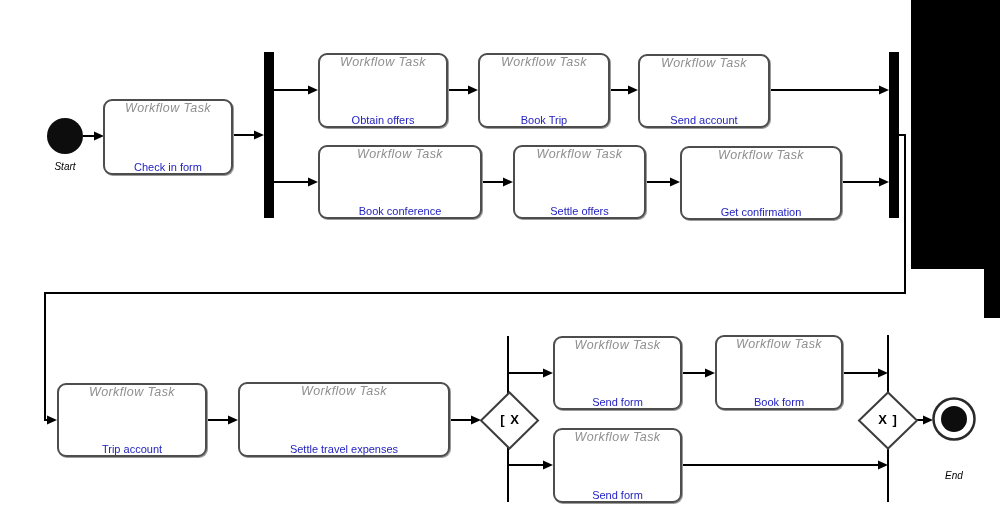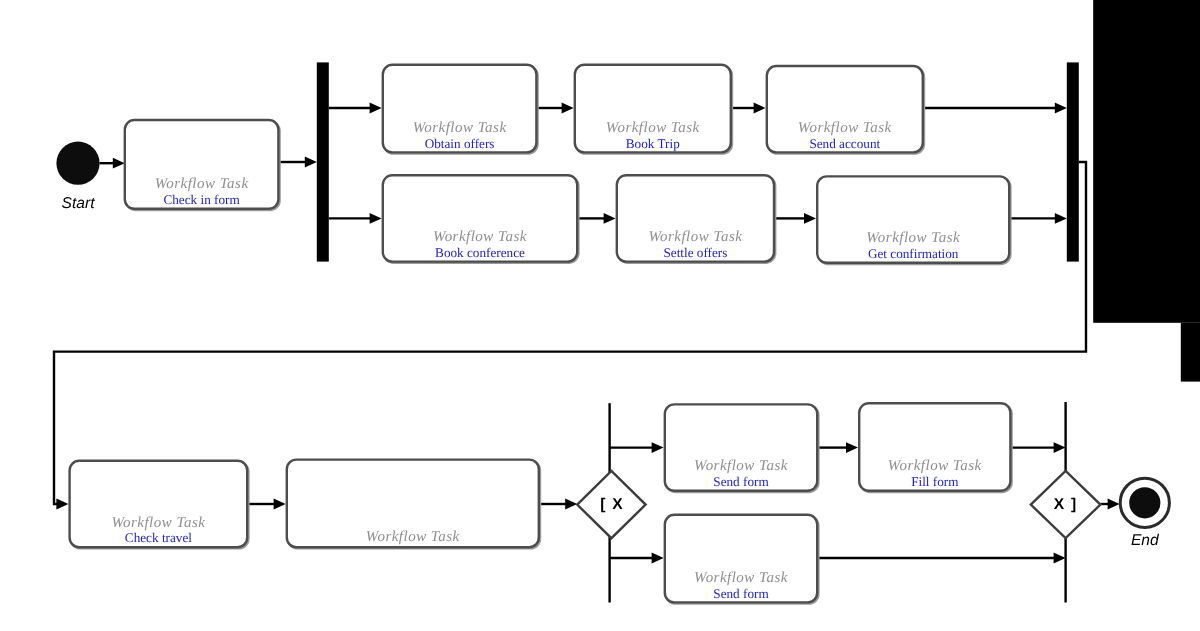--- a/index.html
+++ b/index.html
@@ -49,42 +49,41 @@
     position: absolute;
     z-index: 2;
     box-sizing: border-box;
     background: #ffffff;
     border: 2px solid var(--node-border, #4d4d4d);
     border-radius: 9px;
     box-shadow: 1px 1px 0 #9b9b9b;
     display: flex;
     flex-direction: column;
     align-items: center;
-    justify-content: flex-end;
-    gap: 0;
+    justify-content: space-between;
+    gap: 20px;
     text-align: center;
-    font-family: Liberation Serif, serif;
   }
   .task .hdr {
     font-style: italic;
     font-size: 12.5px;
     letter-spacing: 0.4px;
     color: var(--task-type, #8f8f8f);
     white-space: nowrap;
   }
   .task .lbl {
     font-size: 11px;
     color: var(--task-name, #2323c0);
     white-space: nowrap;
   }
   .node-label {
     position: absolute;
     z-index: 3;
     font-style: italic;
-    font-size: 13px;
+    font-size: 10px;
     color: #000000;
     text-align: center;
     white-space: nowrap;
   }
   .gw-label {
     position: absolute;
     z-index: 3;
     font-weight: bold;
     font-size: 13px;
     color: #000000;
@@ -223,36 +222,37 @@
   <div class="task" style="left:513px;top:145px;width:133px;height:74px">
     <div class="hdr">Workflow Task</div>
     <div class="lbl">Settle offers</div>
   </div>
   <div class="task" style="left:680px;top:146px;width:162px;height:74px">
     <div class="hdr">Workflow Task</div>
     <div class="lbl">Get confirmation</div>
   </div>
   <div class="task" style="left:57px;top:383px;width:150px;height:74px">
     <div class="hdr">Workflow Task</div>
-    <div class="lbl">Check travel</div>
+    <div class="lbl">Trip account</div>
   </div>
   <div class="task" style="left:238px;top:382px;width:212px;height:75px">
     <div class="hdr">Workflow Task</div>
+    <div class="lbl">Settle travel expenses</div>
   </div>
   <div class="task" style="left:553px;top:336px;width:129px;height:74px">
     <div class="hdr">Workflow Task</div>
     <div class="lbl">Send form</div>
   </div>
   <div class="task" style="left:715px;top:335px;width:128px;height:75px">
     <div class="hdr">Workflow Task</div>
-    <div class="lbl">Fill form</div>
+    <div class="lbl">Book form</div>
   </div>
   <div class="task" style="left:553px;top:428px;width:129px;height:75px">
     <div class="hdr">Workflow Task</div>
     <div class="lbl">Send form</div>
   </div>
 
   <div class="node-label" style="left:35px;top:161px;width:60px">Start</div>
-  <div class="node-label" style="left:926px;top:442px;width:56px">End</div>
+  <div class="node-label" style="left:926px;top:470px;width:56px">End</div>
   <div class="gw-label" style="left:480px;top:412px;width:60px">[ X</div>
   <div class="gw-label" style="left:858px;top:412px;width:60px">X ]</div>
 
 </div>
 
 </body></html>

